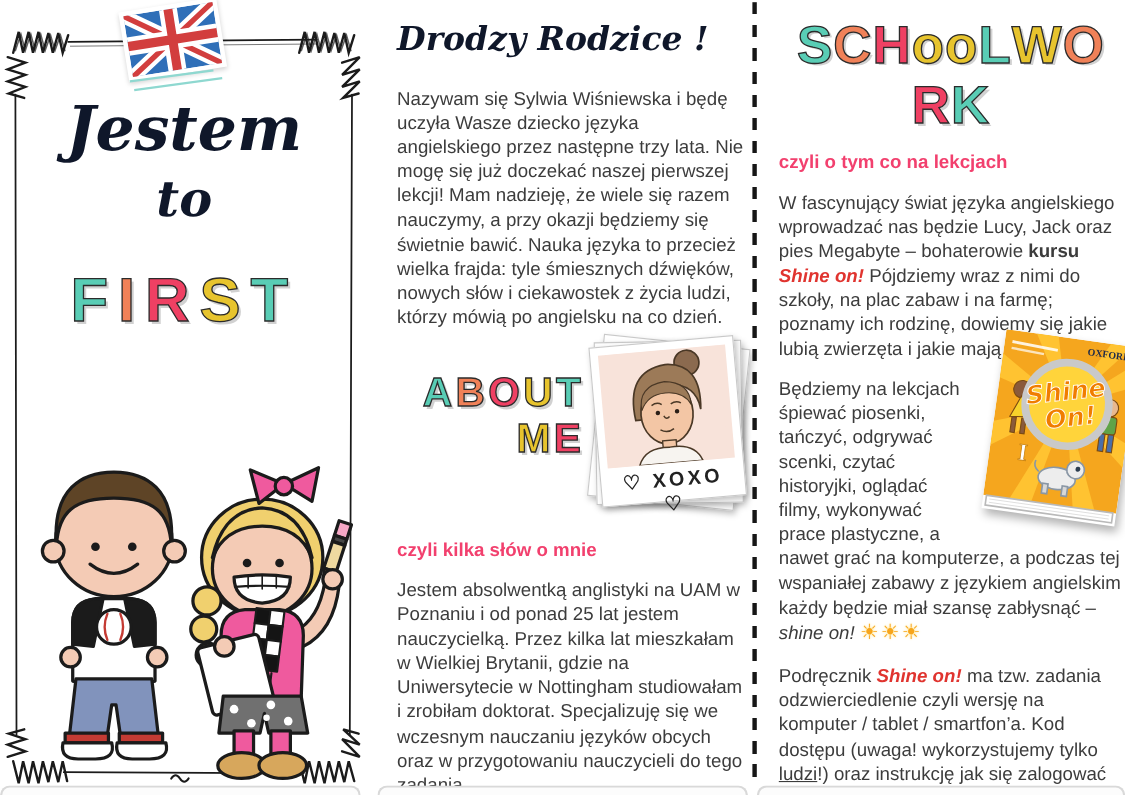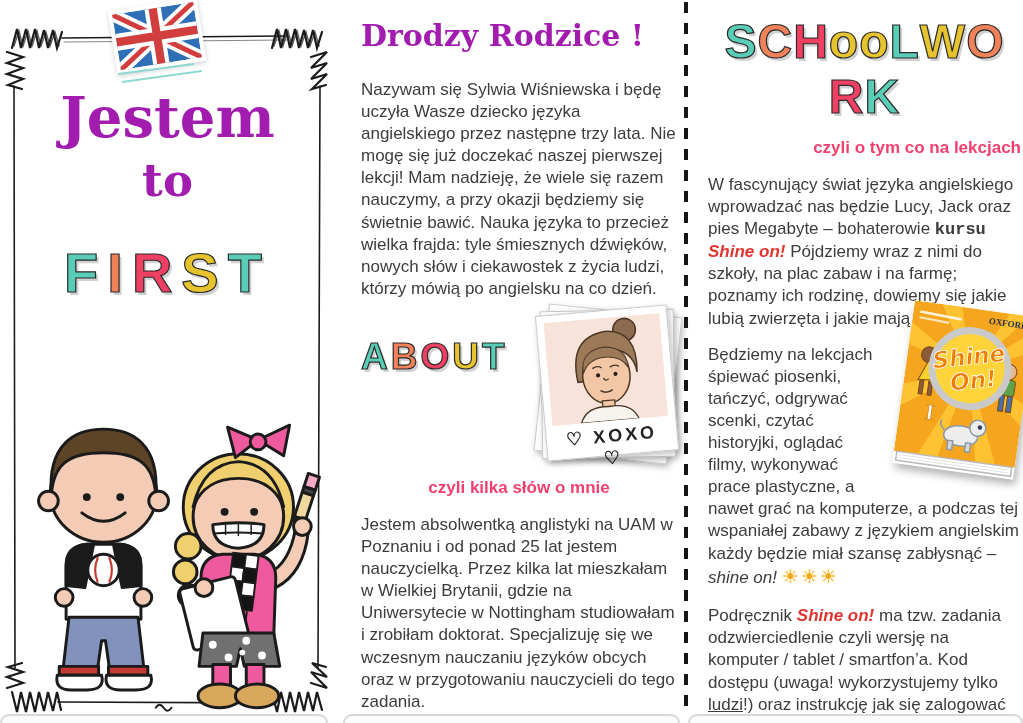--- a/index.html
+++ b/index.html
@@ -2,28 +2,28 @@
 <html><head>
 <meta charset="utf-8">
 <style>
   html,body{margin:0;padding:0;}
   body{
     width:1023px;height:723px;overflow:hidden;background:#fff;position:relative;
     font-family:"Liberation Sans",sans-serif;color:#3C3C3C;
   }
   
   .body-text{font-size:17px;line-height:1.3;margin:0;}
-  .script{font-family:"DejaVu Serif",serif;font-weight:800;color:#a21caf;}
+  .script{font-family:"DejaVu Serif",serif;font-style:italic;font-weight:800;color:#0f172a;}
   .letters span{
     display:inline-block;font-weight:700;
     -webkit-text-stroke:1.2px #2b2b2b;
     text-shadow:2.5px 2.5px 0 rgba(45,45,45,0.22);
   }
   .subtitle{color:#F2406E;font-weight:700;font-size:17px;}
-  .seg-bold{font-weight:700;font-family:Liberation Mono, monospace;}
+  .seg-bold{font-weight:700;}
   .seg-accent{color:#E0342F;font-weight:700;font-style:italic;}
   .seg-italic{font-style:italic;}
   .seg-underline{text-decoration:underline;}
   .seg-suns{color:#F7A51B;font-size:19px;letter-spacing:2px;text-shadow:0 0 2px #FFD34D;}
   
   .panel-left{position:absolute;left:0;top:0;width:335px;height:723px;}
   .frame{position:absolute;left:4px;top:24px;width:326px;height:692px;}
   .flag{
     position:absolute;left:112px;top:4px;width:90px;height:64px;
     transform:rotate(-9deg);background:#fff;padding:4px;box-sizing:border-box;
@@ -34,42 +34,42 @@
   .welcome-1{position:absolute;top:84px;left:0;width:335px;text-align:center;font-size:56px;}
   .welcome-2{position:absolute;top:154px;left:0;width:335px;text-align:center;font-size:45px;}
   .grade-1{position:absolute;top:240px;left:0;width:335px;text-align:center;font-size:56px;letter-spacing:9px;}
   .grade-2{position:absolute;top:310px;left:0;width:335px;text-align:center;font-size:56px;letter-spacing:9px;}
   .kids{position:absolute;left:10px;top:414px;width:315px;height:300px;}
   
   .panel-mid{position:absolute;left:345px;top:0;width:336px;padding:12px 4px 0 16px;box-sizing:border-box;}
   .panel-mid h1{font-size:30px;margin:6px 0 0;}
   .panel-mid .intro{margin-top:26px;}
   .about-row{position:relative;height:158px;margin-top:12px;}
-  .about-block{position:absolute;left:0;top:24px;width:170px;text-align:left;}
+  .about-block{position:absolute;left:0;top:24px;width:170px;text-align:right;}
   .about-1{font-size:37px;letter-spacing:3px;}
   .about-2{font-size:37px;letter-spacing:3px;margin-top:0;}
   .polaroid-stack{position:absolute;left:174px;top:-6px;width:148px;height:160px;}
   .pcard{position:absolute;left:6px;top:4px;width:132px;height:146px;background:#fff;border:1px solid #C9C9C9;box-shadow:2px 3px 6px rgba(0,0,0,.25);}
   .pcard.c1{transform:rotate(6deg);}
   .pcard.c2{transform:rotate(-1deg);}
   .pcard.top{transform:rotate(-5deg);padding:7px 7px 0 7px;box-sizing:border-box;}
   .pimg{width:100%;height:103px;background:#F8E3DA;overflow:hidden;}
   .pimg svg{width:100%;height:100%;display:block;}
   .pcaption{text-align:center;font-size:18px;font-weight:700;letter-spacing:3px;color:#222;margin-top:4px;}
-  .panel-mid .sub-mid{margin-top:8px;text-align:center;}
+  .panel-mid .sub-mid{margin-top:20px;}
   .panel-mid .bio{margin-top:16px;}
   
   .divider{
     position:absolute;left:684px;top:2px;width:4px;height:712px;
     background:repeating-linear-gradient(180deg,#161616 0 11px,transparent 11px 21px);
   }
   
   .panel-right{position:absolute;left:690px;top:0;width:333px;padding:14px 2px 0 18px;box-sizing:border-box;}
   .sw-title{text-align:center;font-size:48px;letter-spacing:1px;}
-  .sub-right{text-align:right;margin-top:14px;}
+  .sub-right{text-align:left;margin-top:14px;}
   .panel-right .p1{margin-top:16px;}
   .p2wrap{margin-top:14px;position:relative;}
   .book-float{float:right;width:128px;height:146px;margin:0 0 4px 8px;}
   .book{
     position:absolute;top:-36px;right:-4px;width:122px;height:164px;
     transform:rotate(8deg);box-shadow:3px 5px 9px rgba(0,0,0,.3);background:#fff;
   }
   .book svg{width:100%;height:100%;display:block;}
   .panel-right .p3{margin-top:16px;clear:both;}
   .panel-right .p4{margin-top:16px;}
@@ -217,20 +217,21 @@
 </section>
 
 <section class="panel-mid">
   <h1 class="script">Drodzy Rodzice !</h1>
 
   <p class="body-text intro">Nazywam się Sylwia Wiśniewska i będę uczyła Wasze dziecko języka angielskiego przez następne trzy lata. Nie mogę się już doczekać naszej pierwszej lekcji! Mam nadzieję, że wiele się razem nauczymy, a przy okazji będziemy się świetnie bawić. Nauka języka to przecież wielka frajda: tyle śmiesznych dźwięków, nowych słów i ciekawostek z życia ludzi, którzy mówią po angielsku na co dzień.</p>
 
   <div class="about-row">
     <div class="about-block">
       <div class="about-1 letters"><span style="color: rgb(89, 205, 181);">A</span><span style="color: rgb(240, 129, 88);">B</span><span style="color: rgb(239, 64, 99);">O</span><span style="color: rgb(231, 196, 46);">U</span><span style="color: rgb(89, 205, 181);">T</span></div>
+      <div class="about-2 letters"><span style="color: rgb(231, 196, 46);">M</span><span style="color: rgb(239, 64, 99);">E</span></div>
     </div>
     <div class="polaroid-stack">
       <div class="pcard c1"></div>
       <div class="pcard c2"></div>
       <div class="pcard top">
         <div class="pimg">
           <svg viewBox="0 0 100 100">
             <rect width="100" height="100" fill="#F8E3DA"></rect>
             <circle cx="71" cy="13" r="11" fill="#8B6A4F" stroke="#4a3826" stroke-width="1.5"></circle>
             <path d="M22,60 Q16,16 52,13 Q84,14 80,55 Q78,32 52,30 Q30,32 28,60 Z" fill="#9C7A58" stroke="#4a3826" stroke-width="1.5"></path>

